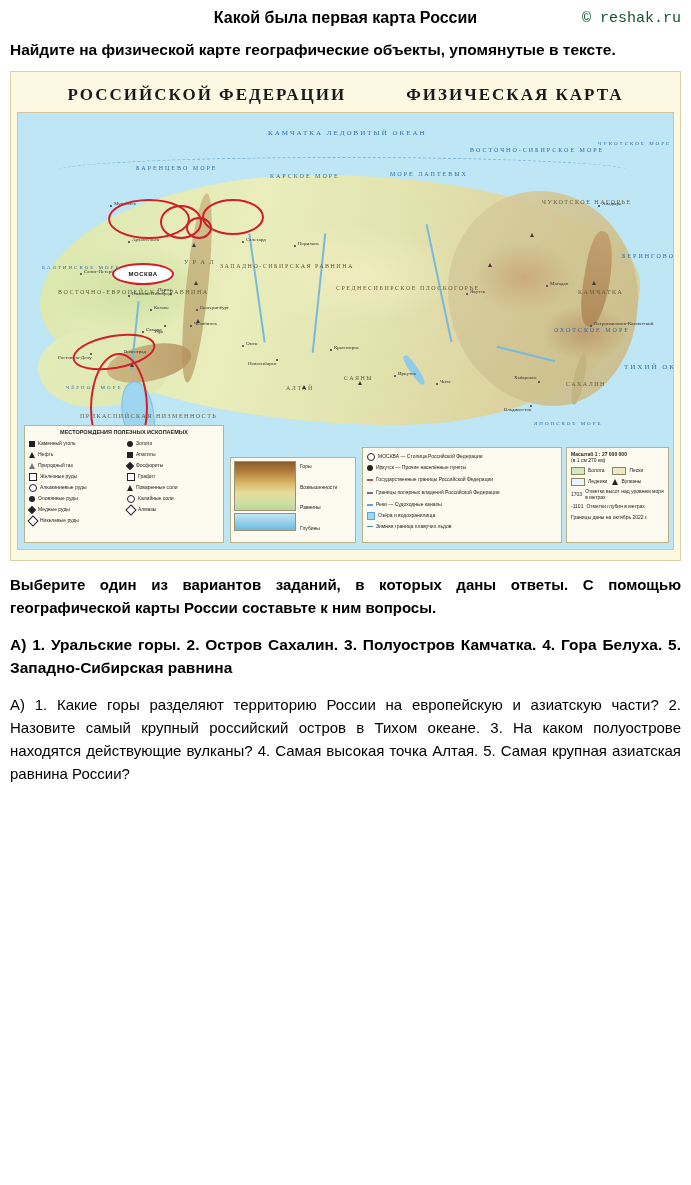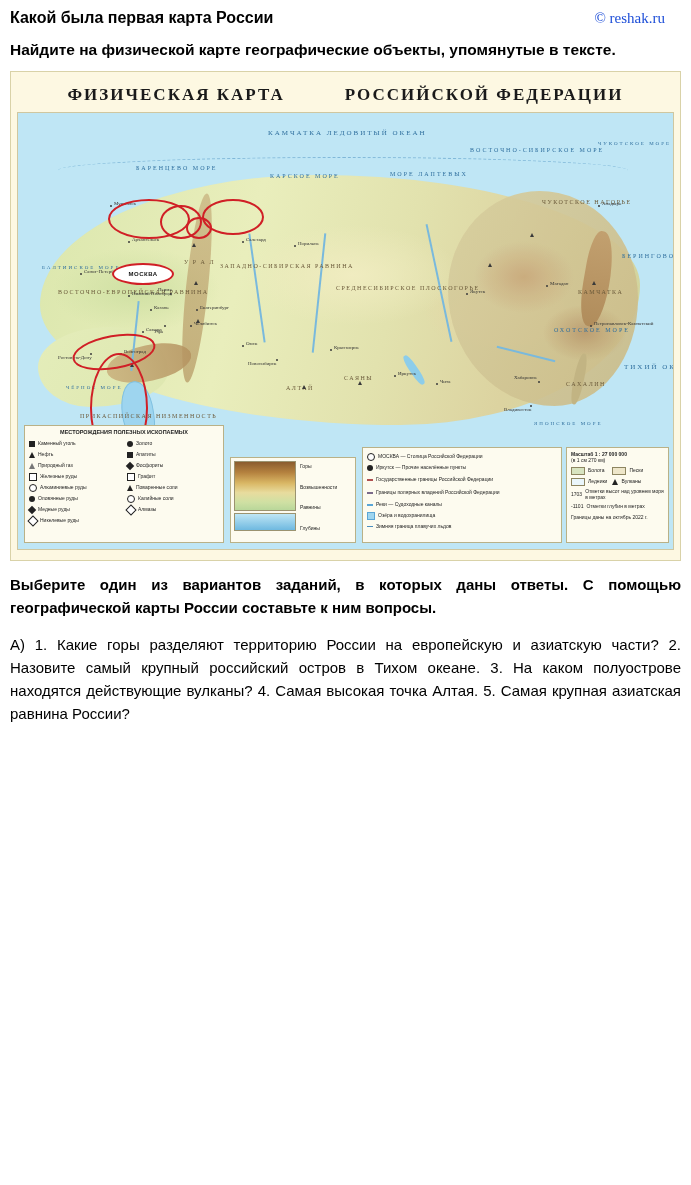--- a/index.html
+++ b/index.html
@@ -20,33 +20,34 @@
     width: 691px;
     height: 1185px;
     box-sizing: border-box;
     padding: 8px 10px 0 10px;
   }
   .header {
     position: relative;
     height: 22px;
   }
   .page-title {
+    text-align: center;
     font-family: "Liberation Sans", sans-serif;
     font-weight: bold;
     font-size: 16px;
     line-height: 20px;
     margin: 0;
   }
   .copyright {
     position: absolute;
-    right: 16px;
+    right: 0;
     top: 2px;
-    font-family: Liberation Serif, serif;
+    font-family: Liberation Mono, monospace;
     font-size: 15px;
-    color: #1d4ed8;
+    color: #14532d;
   }
   .intro {
     font-family: "Liberation Sans", sans-serif;
     font-weight: bold;
     font-size: 15.5px;
     line-height: 23px;
     text-align: justify;
     margin: 8px 0 10px 0;
   }
   
@@ -350,22 +351,22 @@
 
   <div class="header">
     <h1 class="page-title">Какой была первая карта России</h1>
     <div class="copyright">© reshak.ru</div>
   </div>
 
   <p class="intro">Найдите на физической карте географические объекты, упомянутые в тексте.</p>
 
   <div class="map-figure">
     <div class="map-title-bar">
+      <span>РОССИЙСКОЙ  ФЕДЕРАЦИИ</span>
       <span>ФИЗИЧЕСКАЯ  КАРТА</span>
-      <span>РОССИЙСКОЙ  ФЕДЕРАЦИИ</span>
     </div>
 
     <div class="map-canvas">
 
       <div class="land land-main"></div>
       <div class="land land-sw"></div>
       <div class="land land-east"></div>
       <div class="land land-ural"></div>
       <div class="land land-caucasus"></div>
       <div class="land land-kamchatka"></div>
@@ -624,15 +625,16 @@
             <span>Отметки глубин в метрах</span>
           </div>
         <div class="legend-row">
             <span>Границы даны на октябрь 2022 г.</span>
           </div>
       </div>
     </div>
   </div>
 
   <p class="para-bold">Выберите один из вариантов заданий, в которых даны ответы. С помощью географической карты России составьте к ним вопросы.</p>
+  <p class="para-variant">А) 1. Уральские горы. 2. Остров Сахалин. 3. Полуостров Камчатка. 4. Гора Белуха. 5. Западно-Сибирская равнина</p>
   <p class="para-plain">А) 1. Какие горы разделяют территорию России на европейскую и азиатскую части? 2. Назовите самый крупный российский остров в Тихом океане. 3. На каком полуострове находятся действующие вулканы? 4. Самая высокая точка Алтая. 5. Самая крупная азиатская равнина России?</p>
 
 </div>
 
 </body></html>

